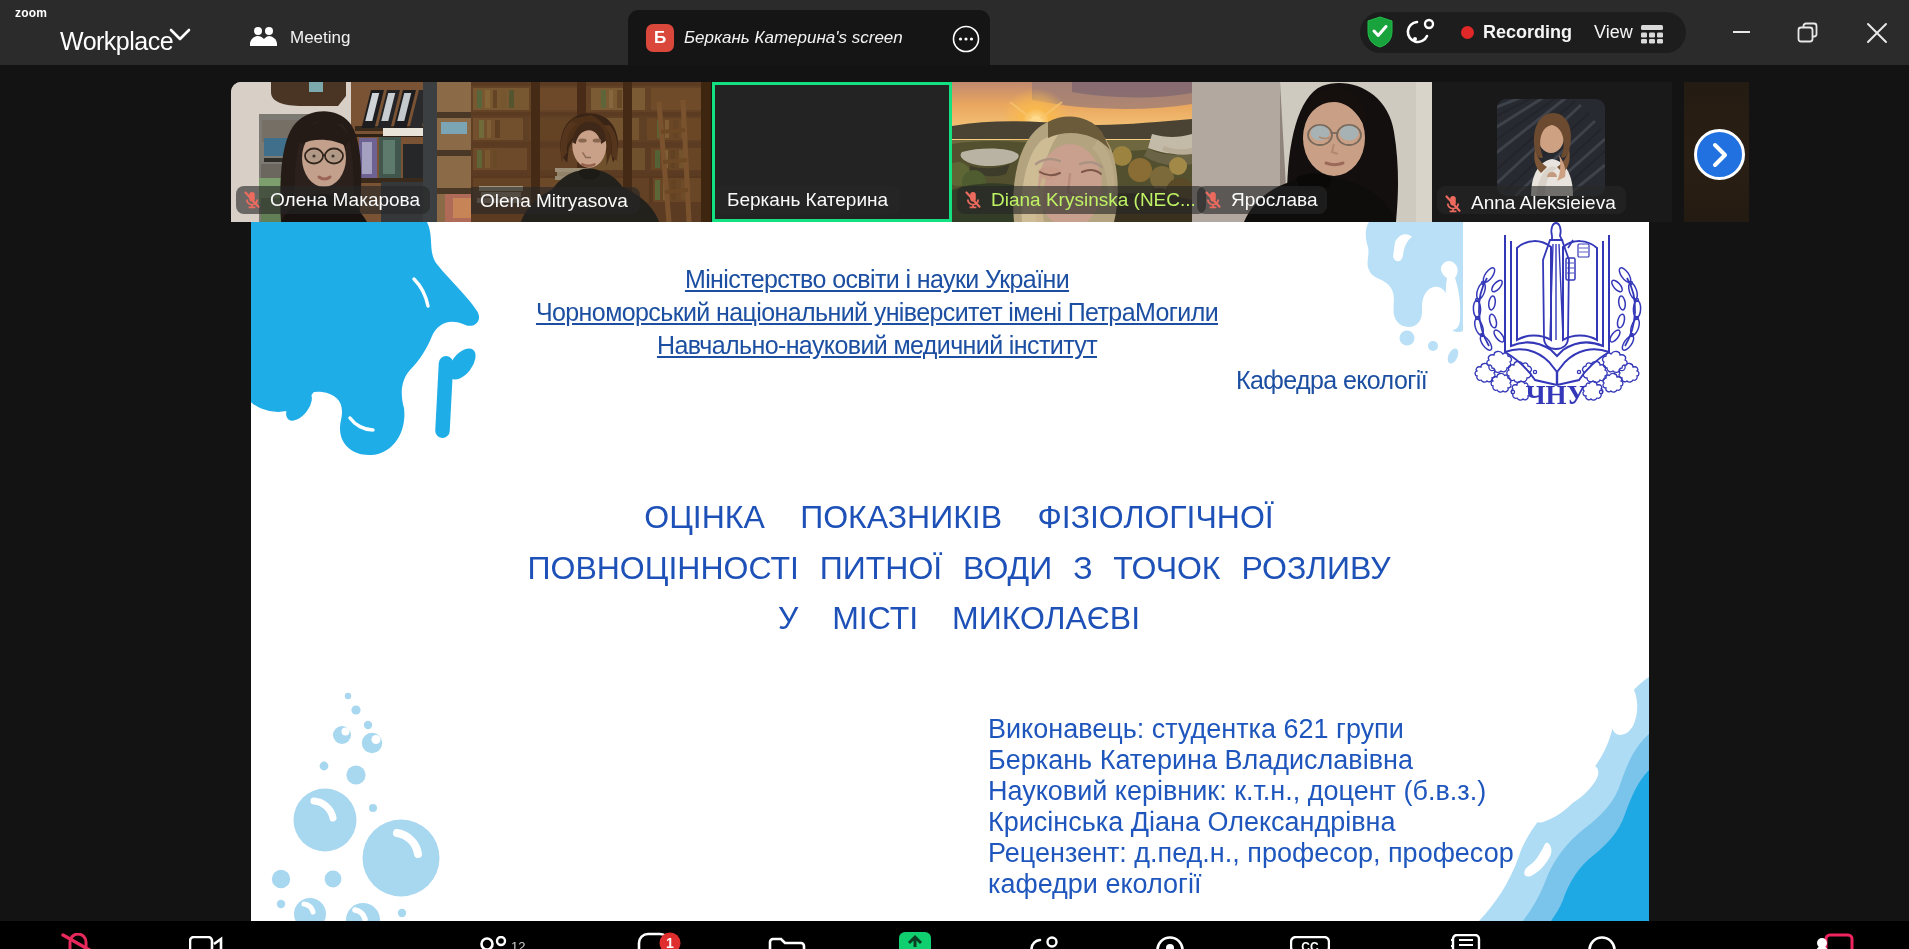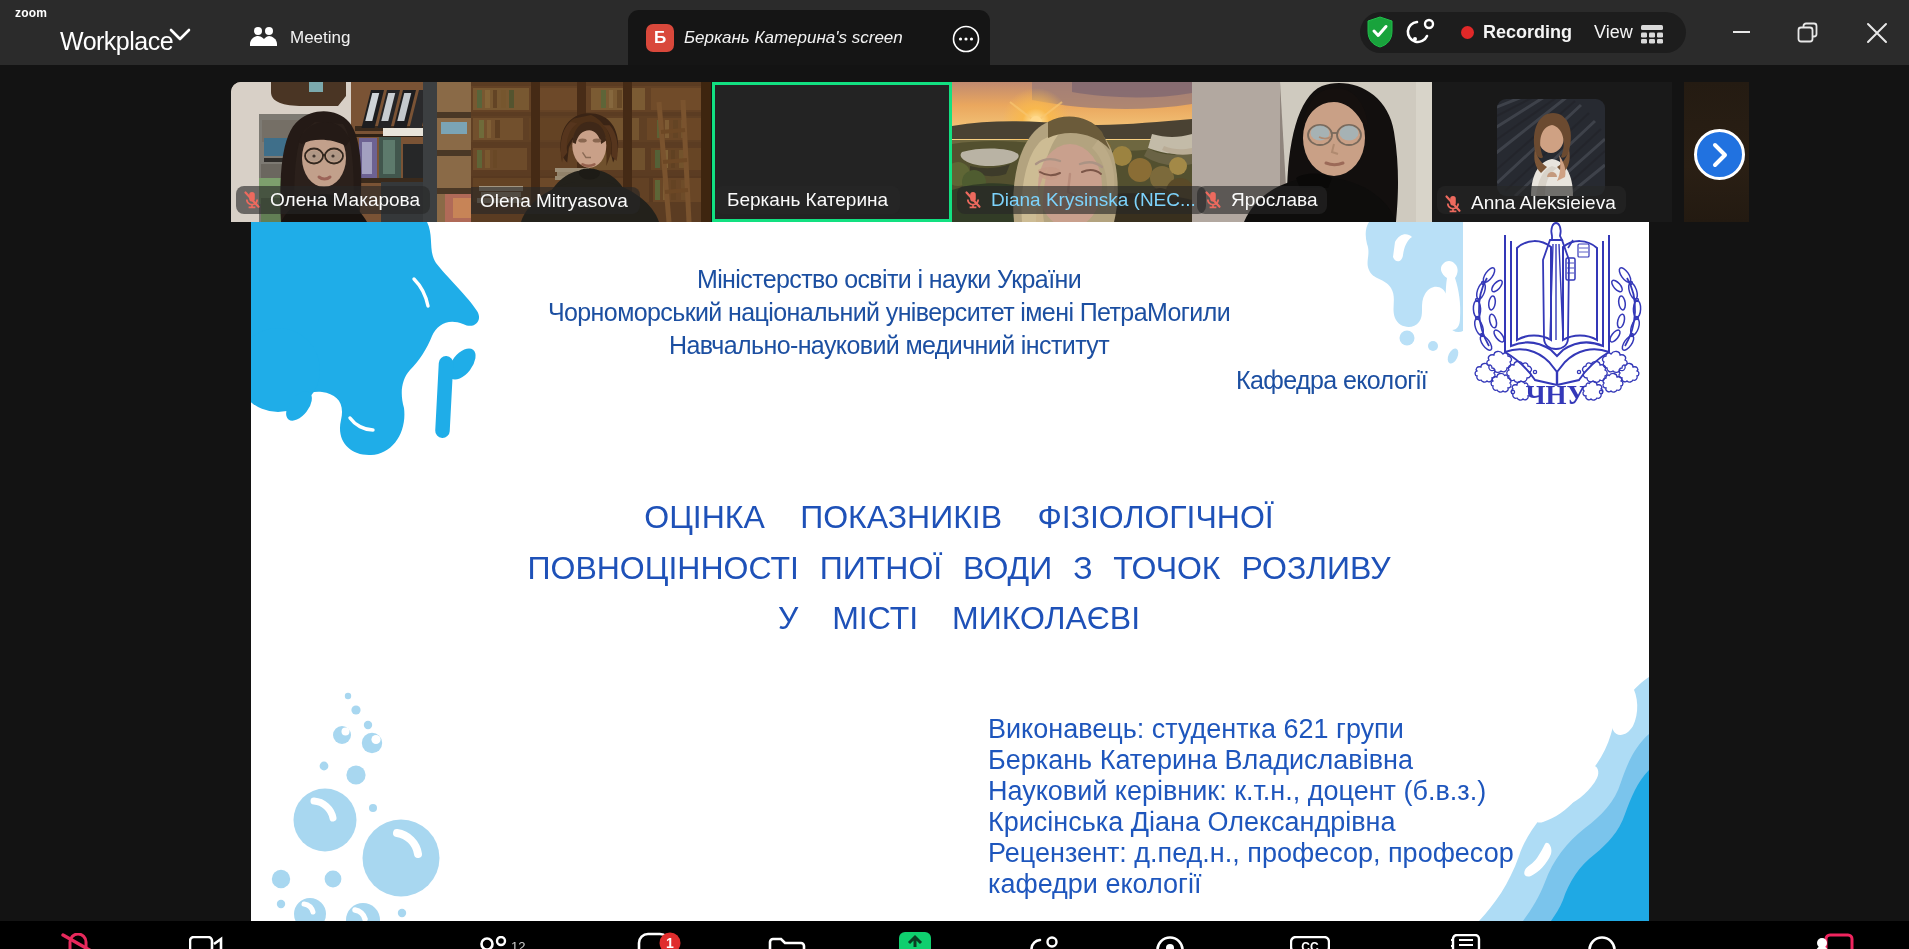--- a/index.html
+++ b/index.html
@@ -371,21 +371,21 @@
 </div>
 <div class="abs" style="left:715px;top:186px;height:28px;background:rgba(38,38,38,0.62);border-radius:8px;display:flex;align-items:center;padding:0 12px;">
   <span style="color:#fafafa;font-size:19px;">Беркань Катерина</span>
 </div>
 <div class="abs" style="left:957px;top:186px;height:28px;background:rgba(38,38,38,0.62);border-radius:8px;display:flex;align-items:center;padding:0 10px 0 6px;">
   <svg width="20" height="20" viewBox="0 0 20 20">
       <rect x="7.2" y="2" width="5.6" height="9.5" rx="2.8" fill="#ed6a5e"></rect>
       <path d="M4.8 9.5 a5.2 5.2 0 0 0 10.4 0 M10 14.8 V17 M6.6 17.4 H13.4" stroke="#ed6a5e" stroke-width="1.8" fill="none"></path>
       <line x1="3.5" y1="2.5" x2="16.5" y2="16.8" stroke="#ed6a5e" stroke-width="2.2" stroke-linecap="round"></line>
     </svg>
-  <span style="color:#7dd3fc;font-size:19px;margin-left:8px;">Diana Krysinska (NEC...</span>
+  <span style="color:#bef264;font-size:19px;margin-left:8px;">Diana Krysinska (NEC...</span>
 </div>
 <div class="abs" style="left:1197px;top:186px;height:28px;background:rgba(38,38,38,0.62);border-radius:8px;display:flex;align-items:center;padding:0 10px 0 6px;">
   <svg width="20" height="20" viewBox="0 0 20 20">
       <rect x="7.2" y="2" width="5.6" height="9.5" rx="2.8" fill="#ed6a5e"></rect>
       <path d="M4.8 9.5 a5.2 5.2 0 0 0 10.4 0 M10 14.8 V17 M6.6 17.4 H13.4" stroke="#ed6a5e" stroke-width="1.8" fill="none"></path>
       <line x1="3.5" y1="2.5" x2="16.5" y2="16.8" stroke="#ed6a5e" stroke-width="2.2" stroke-linecap="round"></line>
     </svg>
   <span style="color:#fafafa;font-size:19px;margin-left:8px;">Ярослава</span>
 </div>
 <div class="abs" style="left:1437px;top:186px;height:28px;background:rgba(38,38,38,0.62);border-radius:8px;display:flex;align-items:flex-end;padding:0 10px 0 6px;">
@@ -490,21 +490,21 @@
       <path d="M124 162 c2-4 8-3 8 1 c4-1 6 2 4 4 c3 1 2 5 0 5 c1 3-2 5-4 4 c-1 2-4 3-6 1 c-2 2-6 0-5-3 c-3 0-4-3-2-5 c-2-2-1-5 2-5 c0-3 3-4 3-2z"></path>
       <path d="M160 144 c2-4 8-3 8 1 c4-1 6 2 4 4 c3 1 2 5 0 5 c1 3-2 5-4 4 c-1 2-4 3-6 1 c-2 2-6 0-5-3 c-3 0-4-3-2-5 c-2-2-1-5 2-5 c0-3 3-4 3-2z"></path>
       <circle cx="70" cy="150" r="1.6"></circle>
         <circle cx="48" cy="170" r="1.6"></circle>
         <circle cx="114" cy="150" r="1.6"></circle>
         <circle cx="136" cy="170" r="1.6"></circle>
     </g>
     <text x="91" y="182" text-anchor="middle" font-family="Liberation Serif, serif" font-size="27" font-weight="bold" fill="#3438b8">ЧНУ</text>
   </svg>
 
-  <div class="abs" style="left:12px;top:41px;width:1252px;text-align:center;color:#1c4fa1;font-size:25px;line-height:33px;letter-spacing:-0.6px;">
+  <div class="abs" style="left:0;top:41px;width:1252px;text-align:center;color:#1c4fa1;font-size:25px;line-height:33px;letter-spacing:-0.6px;text-decoration:underline;">
     Міністерство освіти і науки України<br>
     Чорноморський національний університет імені ПетраМогили<br>
     Навчально-науковий медичний інститут
   </div>
   <div class="abs" style="left:900px;top:144px;width:276px;text-align:right;color:#1c4fa1;font-size:25px;letter-spacing:-0.6px;">Кафедра екології</div>
 
   <div class="abs" style="left:0;top:270px;width:1416px;text-align:center;color:#1e51b8;font-size:32px;line-height:50.5px;">
     <div style="word-spacing:26.5px;">ОЦІНКА ПОКАЗНИКІВ ФІЗІОЛОГІЧНОЇ</div>
     <div style="word-spacing:12px;">ПОВНОЦІННОСТІ ПИТНОЇ ВОДИ З ТОЧОК РОЗЛИВУ</div>
     <div style="word-spacing:25px;">У МІСТІ МИКОЛАЄВІ</div>

